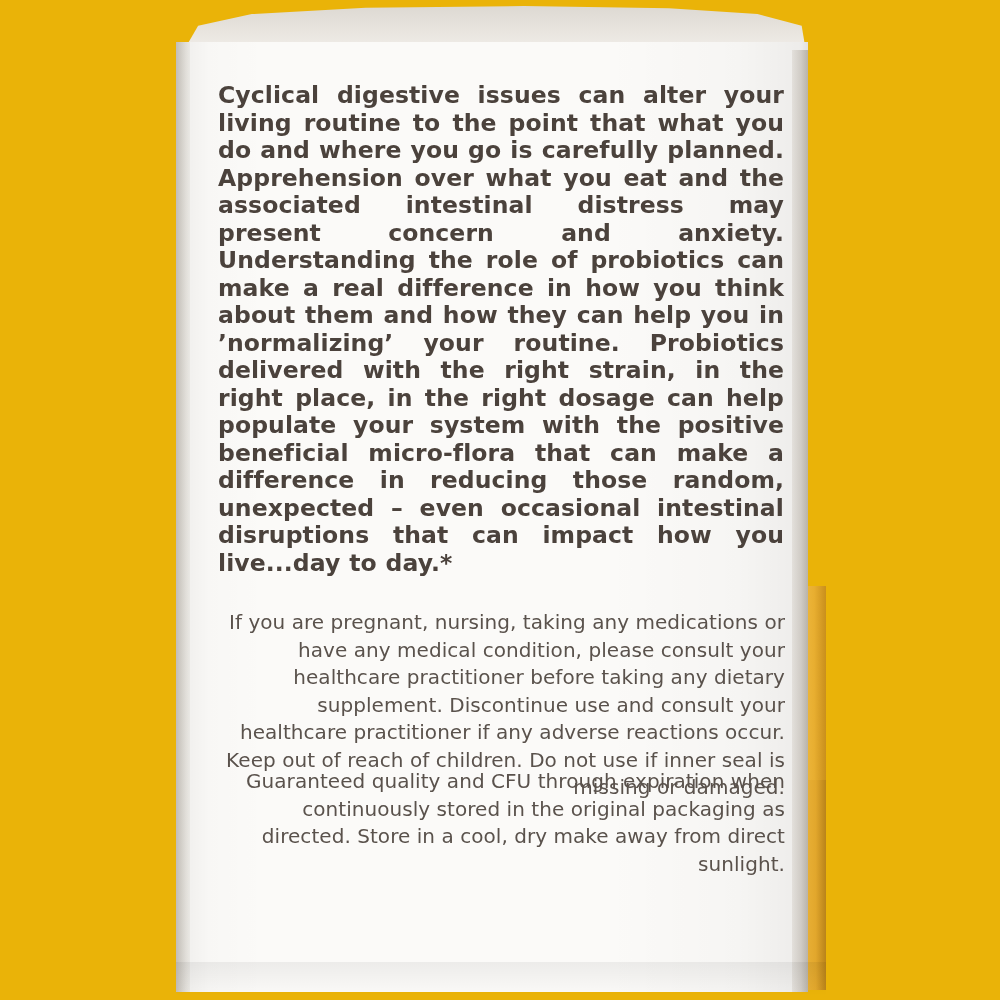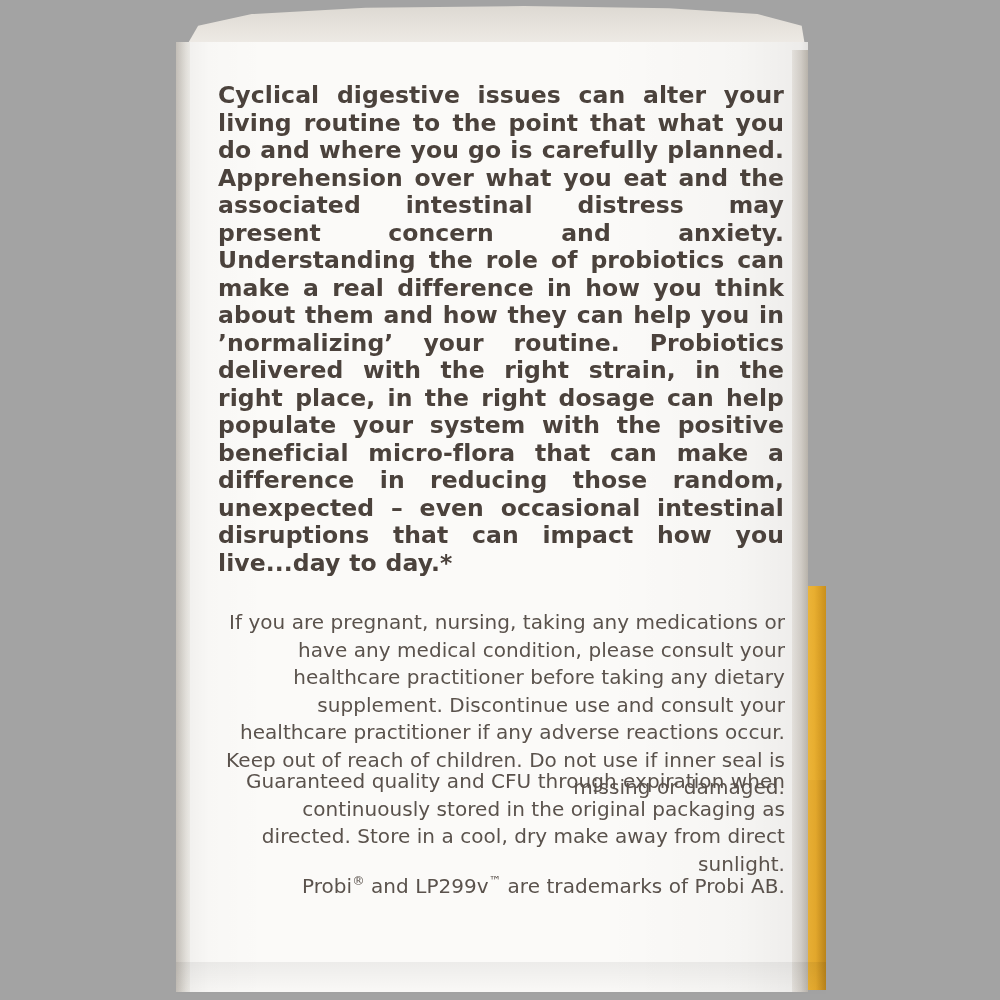--- a/index.html
+++ b/index.html
@@ -8,21 +8,21 @@
     width: 1000px;
     height: 1000px;
     background: #ffffff;
     font-family: "Liberation Sans", sans-serif;
   }
 
   #scene {
     position: relative;
     width: 1000px;
     height: 1000px;
-    background: #a3a3a3;
+    background: #eab308;
     overflow: hidden;
   }
 
   
 
   
   .panel-edge-yellow {
     position: absolute;
     left: 800px;
     top: 586px;
@@ -169,17 +169,14 @@
   <div class="box-right-edge"></div>
   <div class="box-face-shade"></div>
   <div class="box-bottom-shadow"></div>
 
   <div class="headline">Cyclical digestive issues can alter your living routine to the point that what you do and where you go is carefully planned. Apprehension over what you eat and the associated intestinal distress may present concern and anxiety. Understanding the role of probiotics can make a real difference in how you think about them and how they can help you in ’normalizing’ your routine. Probiotics delivered with the right strain, in the right place, in the right dosage can help populate your system with the positive beneficial micro-flora that can make a difference in reducing those random, unexpected – even occasional intestinal disruptions that can impact how you live...day to day.*</div>
 
   <div class="fineprint fineprint-1">If you are pregnant, nursing, taking any medications or have any medical condition, please consult your healthcare practitioner before taking any dietary supplement. Discontinue use and consult your healthcare practitioner if any adverse reactions occur. Keep out of reach of children. Do not use if inner seal is missing or damaged.</div>
 
   <div class="fineprint fineprint-2">Guaranteed quality and CFU through expiration when continuously stored in the original packaging as directed. Store in a cool, dry make away from direct sunlight.</div>
 
-  <div class="fineprint fineprint-3">
-    <span>Probi</span><sup>®</sup><span> and </span><span>LP299v</span><sup>™</sup><span> are trademarks of Probi AB.</span>
-  </div>
 
 </div>
 
 </body></html>

